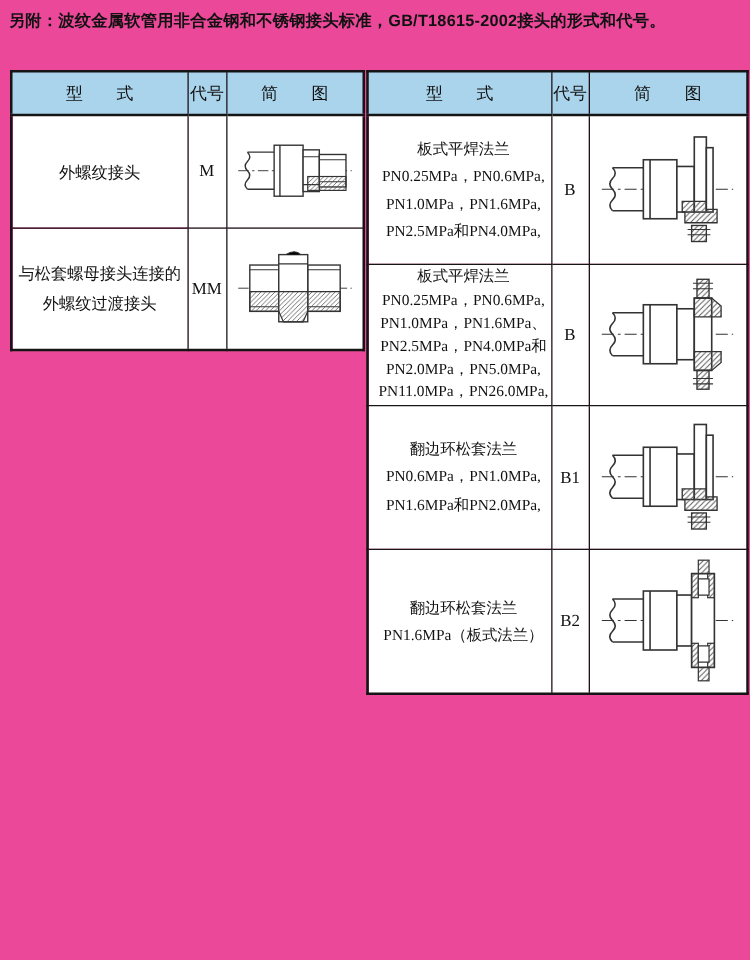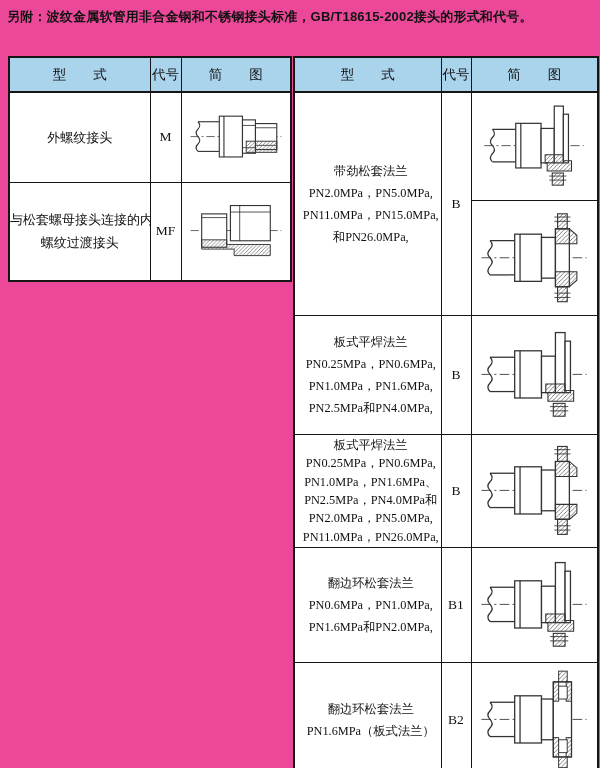--- a/index.html
+++ b/index.html
@@ -221,66 +221,47 @@
       <td class="type">外螺纹接头</td>
       <td class="code">M</td>
       <td class="diag">
         <div class="dwrap">
               <svg viewBox="0 0 110 95" preserveAspectRatio="xMidYMid meet">
                 <use href="#male-threaded-fitting"></use>
               </svg>
             </div>
       </td>
     </tr>
-    <tr style="height:99px">
-      <td class="type hl">与松套螺母接头连接的内
-螺纹过渡接头</td>
-      <td class="code hl">MF</td>
-      <td class="diag">
-        <div class="dwrap">
-              <svg viewBox="0 0 110 95" preserveAspectRatio="xMidYMid meet">
-                <use href="#male-female-adapter"></use>
+    <tr style="height:98px">
+      <td class="type">与松套螺母接头连接的
+外螺纹过渡接头</td>
+      <td class="code">MM</td>
+      <td class="diag">
+        <div class="dwrap">
+              <svg viewBox="0 0 110 95" preserveAspectRatio="xMidYMid meet">
+                <use href="#hex-nipple-adapter"></use>
               </svg>
             </div>
       </td>
     </tr>
   </tbody>
     </table>
 
   <table class="tbl" id="tright">
     <colgroup>
         <col style="width:147px">
         <col style="width:30px">
         <col style="width:127px">
       </colgroup>
     <tbody>
         <tr class="hdr">
       <td>型　　式</td>
       <td>代号</td>
       <td>简　　图</td>
     </tr>
-    <tr style="height:222px">
-      <td class="type small">带劲松套法兰
-PN2.0MPa，PN5.0MPa,
-PN11.0MPa，PN15.0MPa,
-和PN26.0MPa,</td>
-      <td class="code">B</td>
-      <td class="diag">
-        <div class="sub" style="height:107px">
-              <svg viewBox="0 0 110 95" preserveAspectRatio="xMidYMid meet">
-                <use href="#plate-flange-fitting"></use>
-              </svg>
-            </div>
-        <div class="sub" style="height:114px">
-              <svg viewBox="0 0 110 95" preserveAspectRatio="xMidYMid meet">
-                <use href="#bolted-flange-fitting"></use>
-              </svg>
-            </div>
-      </td>
-    </tr>
     <tr style="height:119px">
       <td class="type small hl">板式平焊法兰
 PN0.25MPa，PN0.6MPa,
 PN1.0MPa，PN1.6MPa,
 PN2.5MPa和PN4.0MPa,</td>
       <td class="code hl">B</td>
       <td class="diag">
         <div class="dwrap">
               <svg viewBox="0 0 110 95" preserveAspectRatio="xMidYMid meet">
                 <use href="#plate-flange-fitting"></use>

